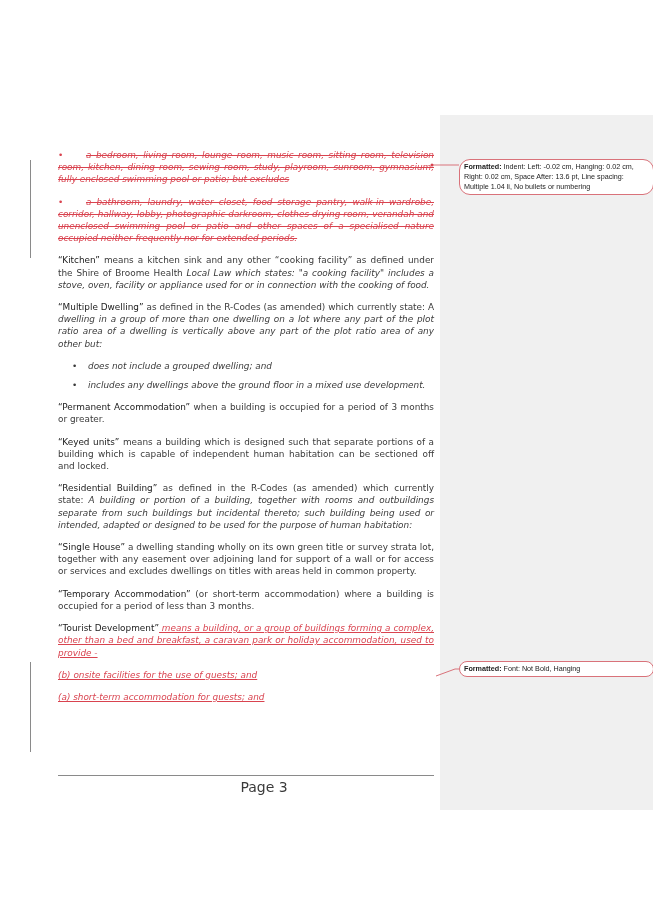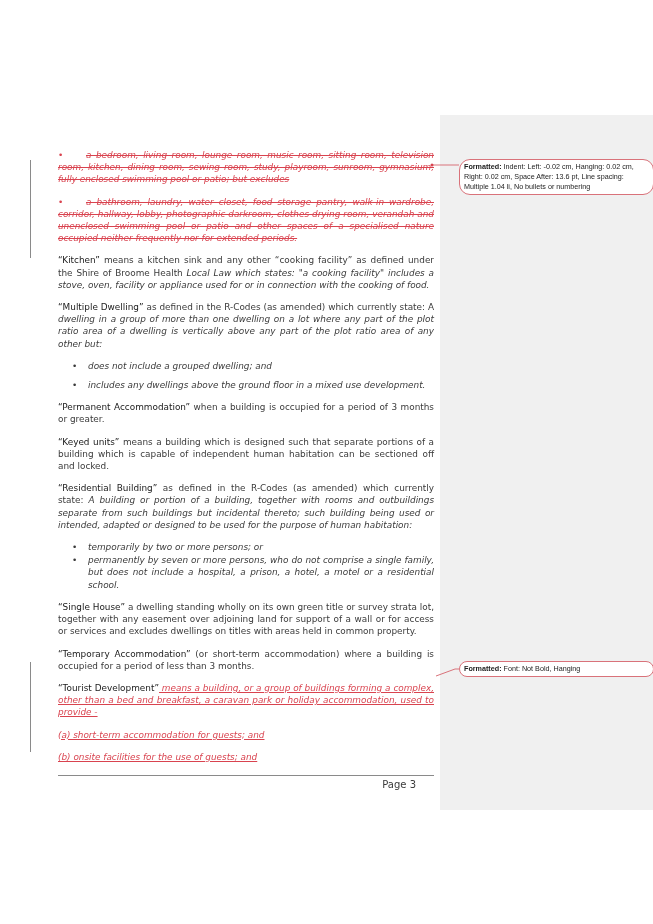--- a/index.html
+++ b/index.html
@@ -33,22 +33,22 @@
     ul.items { list-style: none; margin: 2px 0 10px 0; padding: 0; }
     ul.items li { position: relative; padding-left: 30px; margin-bottom: 7px; text-align: justify; }
     ul.items.tight li { margin-bottom: 1px; }
     ul.items li::before {
       content: "•"; position: absolute; left: 14px; top: 0; color: #3a3a3a;
     }
     .footer-line {
       position: absolute; left: 58px; top: 775px; width: 376px; height: 1px; background: #8a8a8a;
     }
     .footer-text {
-      position: absolute; left: 40px; top: 779px; width: 376px; text-align: right;
-      font-size: 10px; color: #3a3a3a;
+      position: absolute; left: 76px; top: 779px; width: 376px; text-align: center;
+      font-size: 14px; color: #3a3a3a;
     }
     .comment {
       position: absolute; left: 459px; width: 185px;
       border: 1px solid #d9727a; border-radius: 11px; background: #ffffff;
       font-family: "Liberation Sans", sans-serif; font-size: 7.2px; line-height: 10px;
       padding: 2px 4px; color: #222;
     }
     .comment b { font-weight: bold; }
     .connector { position: absolute; left: 0; top: 0; width: 653px; height: 924px; pointer-events: none; }
   </style>
@@ -70,32 +70,28 @@
   <ul class="items it">
     <li>does not include a grouped dwelling; and</li>
     <li>includes any dwellings above the ground floor in a mixed use development.</li>
   </ul>
 
   <p class="para"><span class="term">“Permanent Accommodation”</span><span> when a building is occupied for a period of 3 months or greater.</span></p>
 
   <p class="para"><span class="term">“Keyed units”</span><span> means a building which is designed such that separate portions of a building which is capable of independent human habitation can be sectioned off and locked.</span></p>
 
   <p class="para"><span class="term">“Residential Building”</span><span> as defined in the R-Codes (as amended) which currently state: </span><span class="it">A building or portion of a building, together with rooms and outbuildings separate from such buildings but incidental thereto; such building being used or intended, adapted or designed to be used for the purpose of human habitation:</span></p>
-  <ul class="items tight it">
-    <li>temporarily by two or more persons; or</li>
-    <li>permanently by seven or more persons, who do not comprise a single family, but does not include a hospital, a prison, a hotel, a motel or a residential school.</li>
-  </ul>
 
   <p class="para"><span class="term">“Single House”</span><span> a dwelling standing wholly on its own green title or survey strata lot, together with any easement over adjoining land for support of a wall or for access or services and excludes dwellings on titles with areas held in common property.</span></p>
 
   <p class="para"><span class="term"> “Temporary Accommodation”</span><span> (or short-term accommodation) where a building is occupied for a period of less than 3 months.</span></p>
 
   <p class="para"><span class="term">“Tourist Development”</span><span class="ins"> means a building, or a group of buildings forming a complex, other than a bed and breakfast, a caravan park or holiday accommodation, used to provide -</span></p>
+  <p class="para ins">(b) onsite facilities for the use of guests; and</p>
   <p class="para ins">(a) short-term accommodation for guests; and</p>
-  <p class="para ins">(b) onsite facilities for the use of guests; and</p>
 </div>
 
 <div class="footer-line"></div>
 <div class="footer-text">Page  3</div>
 
 <svg class="connector">
   <line x1="432" y1="165" x2="459" y2="165" stroke="#d9727a" stroke-width="1"></line>
   <circle cx="432" cy="165" r="1.5" fill="#d9434f"></circle>
   <polyline points="436,676 455,669 459,669" fill="none" stroke="#d9727a" stroke-width="1"></polyline>
 </svg>

